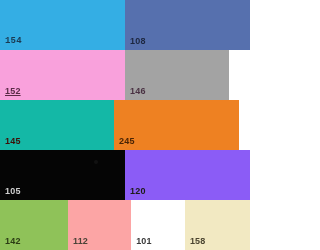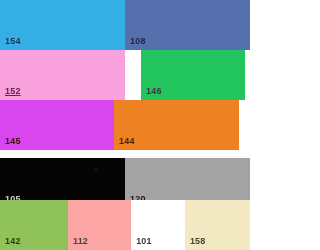--- a/index.html
+++ b/index.html
@@ -56,48 +56,48 @@
     background: #141414;
     opacity: 0.85;
   }
 </style>
 </head>
 <body>
 
 <div id="swatch-grid">
     <div class="swatch-row" style="top: 0px;">
       <div class="swatch" style="width: 125px; background: rgb(52, 174, 228);">
-        <span class="swatch-label" style="color: rgb(27, 58, 82);">154</span>
+        <span class="swatch-label" style="color: rgb(27, 58, 82); font-family: Liberation Mono, monospace;">154</span>
       </div>
       <div class="swatch" style="width: 125px; background: rgb(86, 112, 174);">
         <span class="swatch-label" style="color: rgb(29, 39, 64);">108</span>
       </div>
     </div>
     <div class="swatch-row" style="top: 50px;">
       <div class="swatch" style="width: 125px; background: rgb(249, 161, 220);">
         <span class="swatch-label" style="color: rgb(90, 42, 70); text-decoration: underline;">152</span>
       </div>
-      <div class="swatch" style="width: 104px; background: #22c55e; margin-left: 16px;">
+      <div class="swatch" style="width: 104px; background: #a3a3a3;">
         <span class="swatch-label" style="color: rgb(74, 50, 67);">146</span>
       </div>
     </div>
     <div class="swatch-row" style="top: 100px;">
-      <div class="swatch" style="width: 114px; background: #d946ef;">
+      <div class="swatch" style="width: 114px; background: #14b8a6;">
         <span class="swatch-label" style="color: rgb(61, 15, 7);">145</span>
       </div>
       <div class="swatch" style="width: 125px; background: rgb(238, 129, 34);">
-        <span class="swatch-label" style="color: rgb(74, 36, 5);">144</span>
+        <span class="swatch-label" style="color: rgb(74, 36, 5);">245</span>
       </div>
     </div>
-    <div class="swatch-row" style="top: 158px;">
+    <div class="swatch-row" style="top: 150px;">
       <div class="swatch" style="width: 125px; background: rgb(5, 5, 5);">
         <span class="swatch-label" style="color: rgb(207, 207, 207);">105</span>
         <span class="artifact-speck" style="left: 94px; top: 10px;"></span>
       </div>
-      <div class="swatch" style="width: 125px; background: #a3a3a3;">
+      <div class="swatch" style="width: 125px; background: #8b5cf6;">
         <span class="swatch-label" style="color: rgb(29, 27, 23);">120</span>
       </div>
     </div>
     <div class="swatch-row" style="top: 200px;">
       <div class="swatch" style="width: 72px; background: rgb(143, 194, 89);">
         <span class="swatch-label" style="color: rgb(43, 60, 20);">142</span>
       </div>
       <div class="swatch" style="width: 67px; background: #fca5a5;">
         <span class="swatch-label" style="color: rgb(75, 66, 55);">112</span>
       </div>

